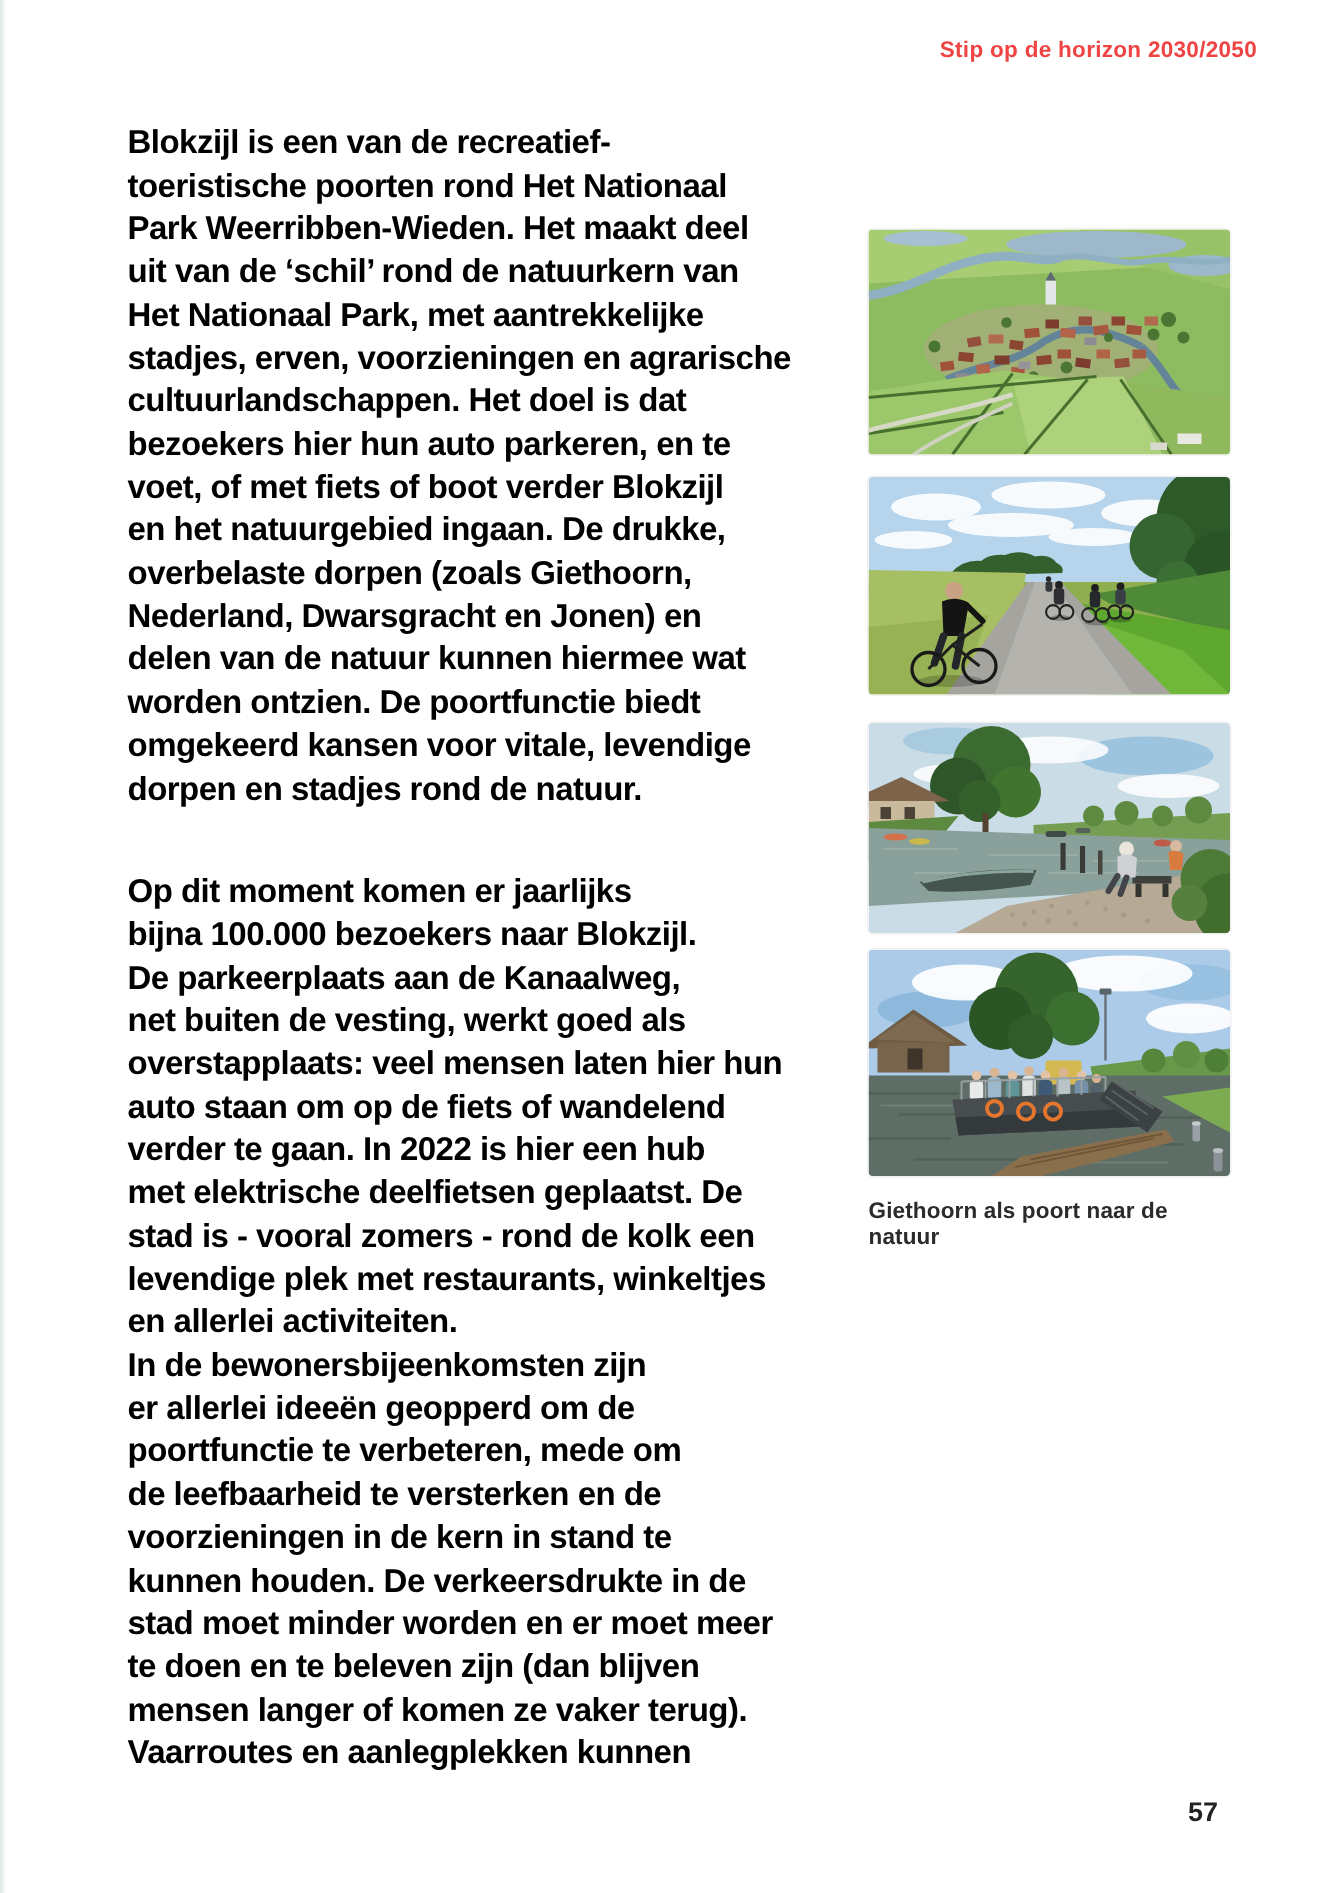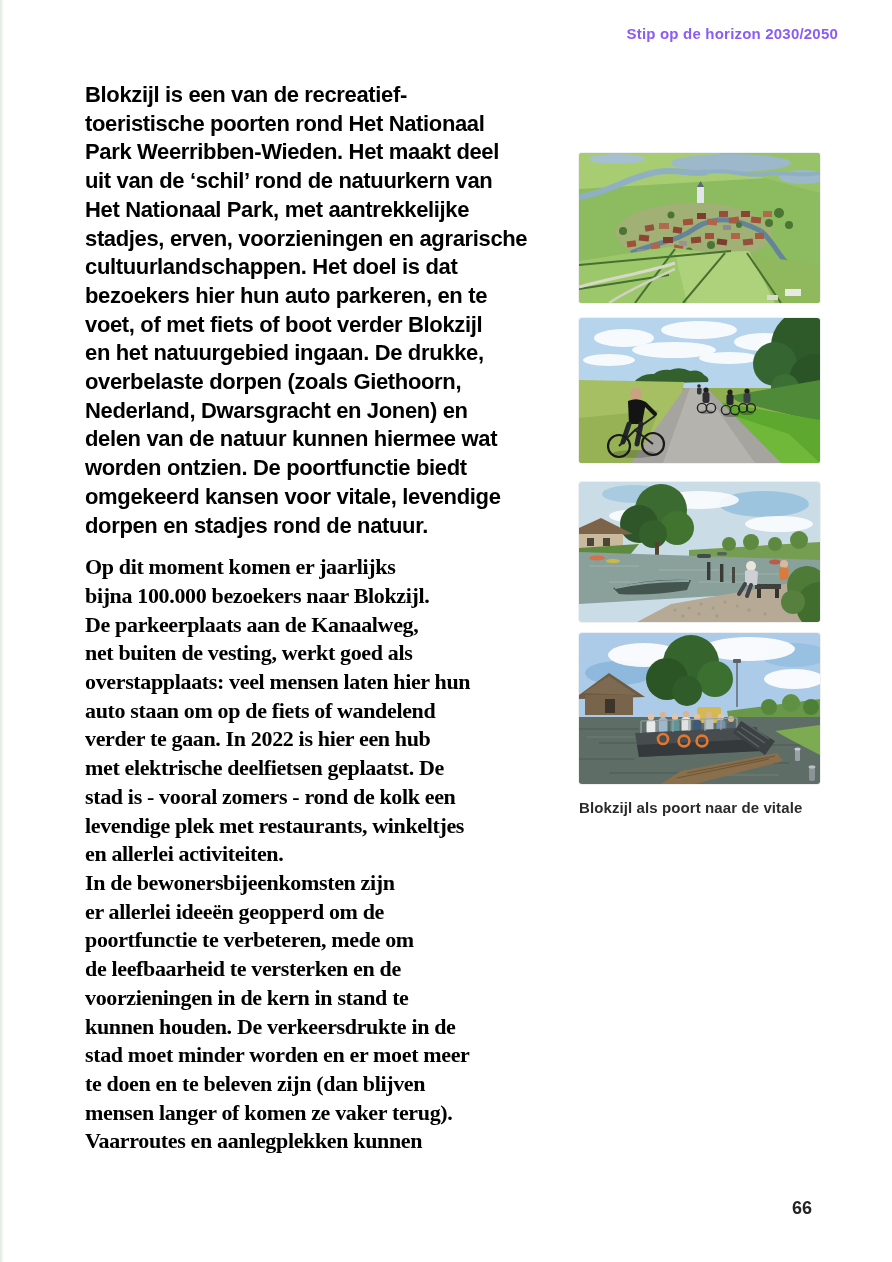--- a/index.html
+++ b/index.html
@@ -4,26 +4,26 @@
 <style>
   html,body{margin:0;padding:0;background:#ffffff;}
   body{width:892px;height:1262px;overflow:hidden;
        font-family:"Liberation Sans","DejaVu Sans",sans-serif;}
   .page{position:relative;width:892px;height:1262px;background:#ffffff;}
 
   .edge-artifact{position:absolute;left:0;top:0;width:4px;height:100%;
     background:linear-gradient(to right,#dde9e0,#ffffff);}
 
   .running-header{position:absolute;top:25px;right:54px;
-    font-size:15px;font-weight:600;letter-spacing:.2px;color:#8b5cf6;}
+    font-size:15px;font-weight:600;letter-spacing:.2px;color:#ef4444;}
 
   .body-text{position:absolute;left:85px;top:81px;width:560px;}
   .body-text p{margin:0;font-size:22px;line-height:28.7px;font-weight:700;
     letter-spacing:-.35px;color:#000000;white-space:pre-line;}
-  .body-text p + p{margin-top:13px;font-family:Liberation Serif, serif;}
+  .body-text p + p{margin-top:40px;}
 
   .photo{position:absolute;left:579px;width:241px;border-radius:3px;
     overflow:hidden;box-shadow:0 0 0 1px rgba(0,0,0,.06);}
   .photo svg{display:block;width:100%;height:100%;}
   .photo-1{top:153px;height:150px;}
   .photo-2{top:318px;height:145px;}
   .photo-3{top:482px;height:140px;}
   .photo-4{top:633px;height:151px;}
 
   .caption{position:absolute;left:579px;top:799px;width:241px;
@@ -367,17 +367,17 @@
         <path d="M98,145 L190,126"></path>
           <path d="M108,140 L196,123"></path>
       </g>
       <rect x="216" y="116" width="5" height="12" rx="1.5" fill="#99a1a6"></rect>
       <rect x="230" y="134" width="6" height="14" rx="2" fill="#8b9398"></rect>
       <ellipse cx="218.5" cy="116" rx="3" ry="1.5" fill="#c6ccd0"></ellipse>
       <ellipse cx="233" cy="134" rx="3.4" ry="1.7" fill="#b9bfc3"></ellipse>
     </svg>
   </figure>
 
-  <div class="caption">Blokzijl als poort naar de vitale</div>
-
-  <div class="page-number">66</div>
+  <div class="caption">Giethoorn als poort naar de natuur</div>
+
+  <div class="page-number">57</div>
 
 </div>
 
 </body></html>

